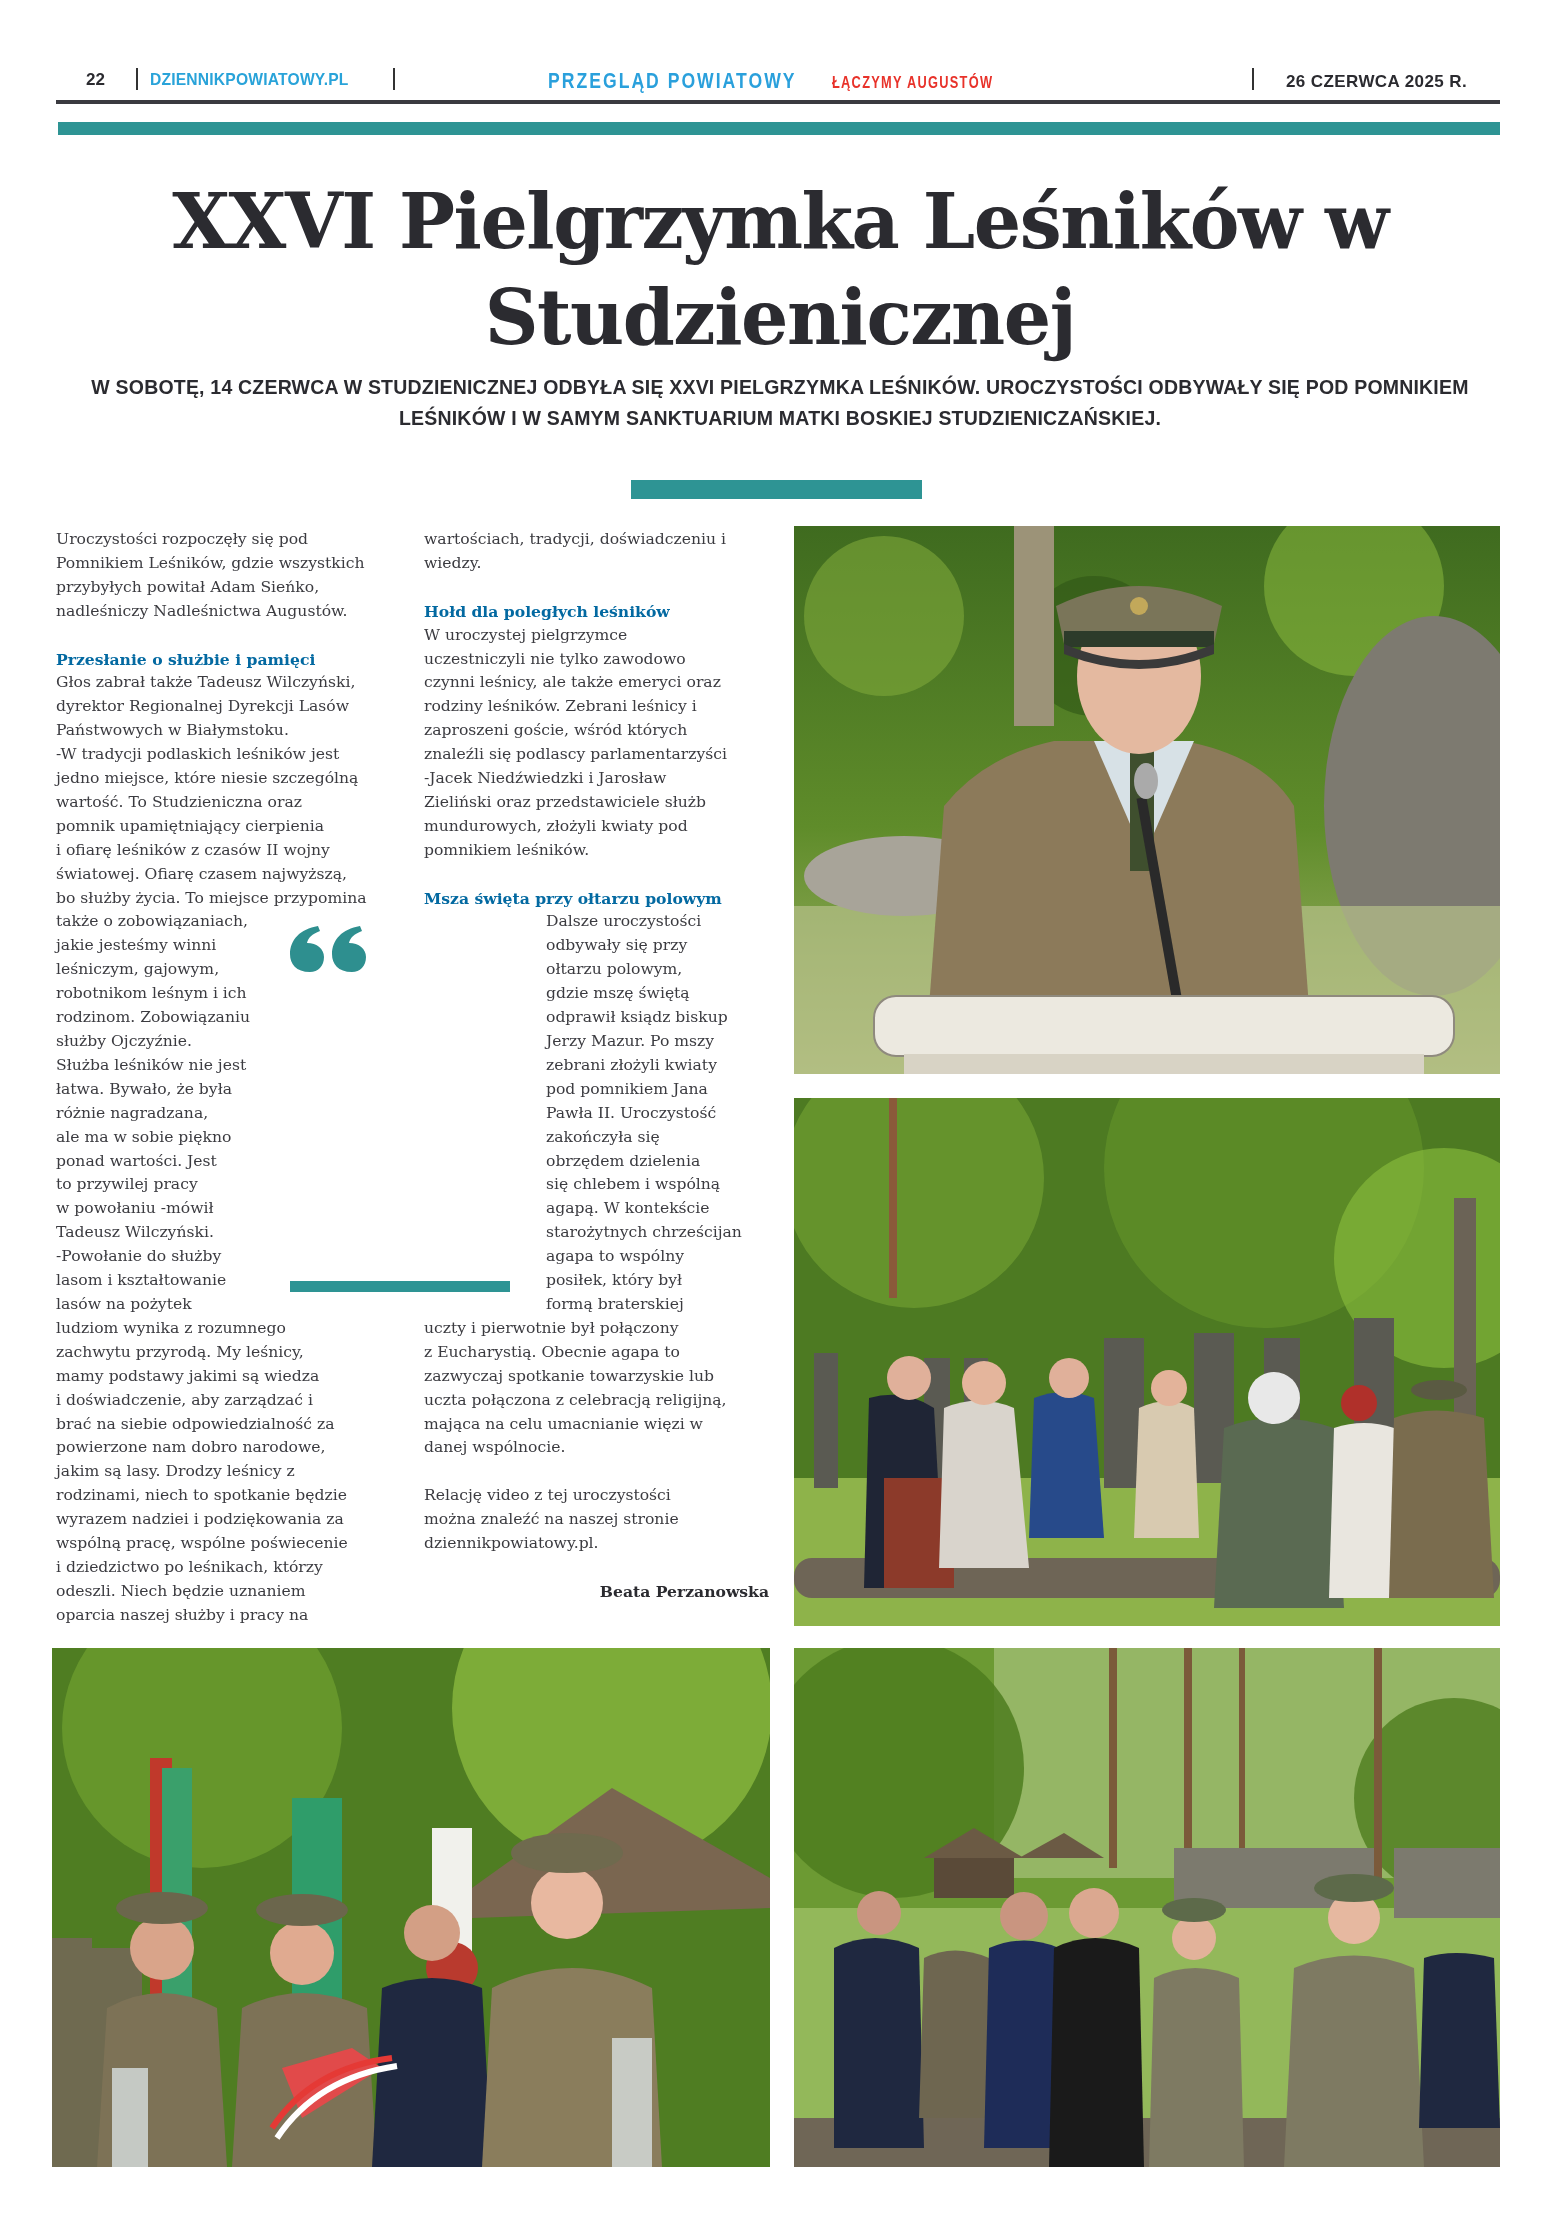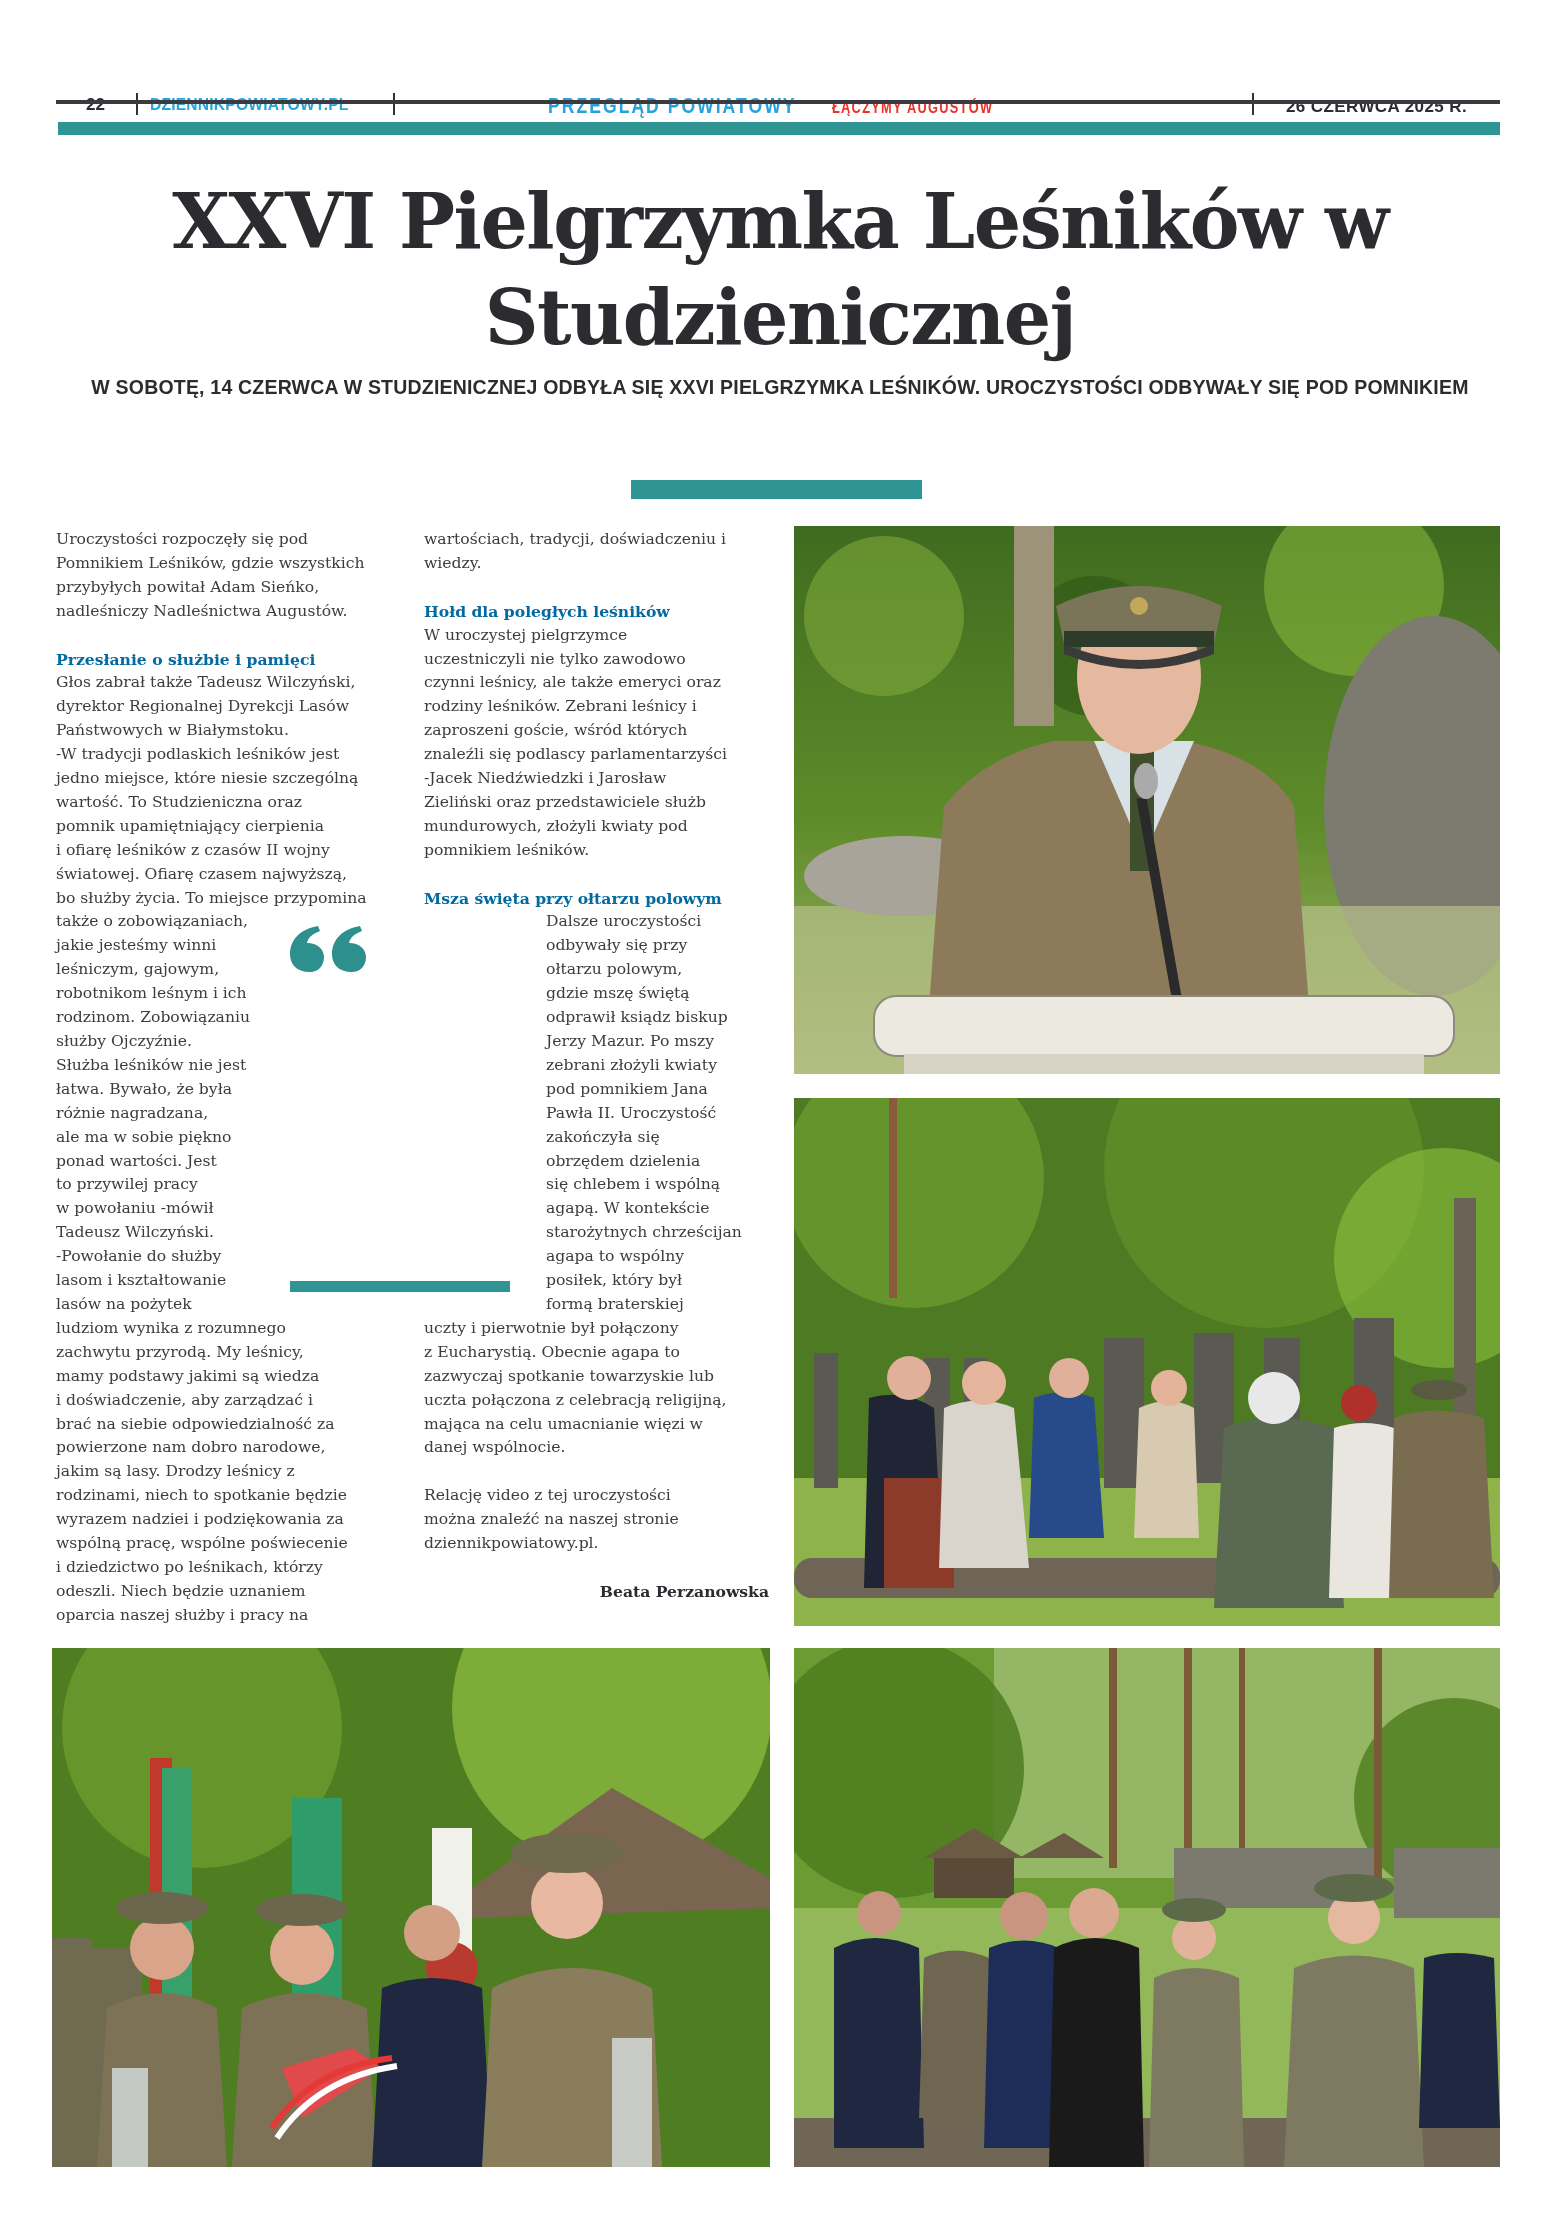--- a/index.html
+++ b/index.html
@@ -1,19 +1,19 @@
 <!DOCTYPE html>
 <html><head>
 <meta charset="utf-8">
 <style>
   html, body { margin: 0; padding: 0; background: #ffffff; }
   body { width: 1558px; height: 2224px; position: relative; overflow: hidden; font-family: "DejaVu Serif", serif; color: #2b2b30; }
 
   
-  .hdr { position: absolute; left: 56px; top: 66px; width: 1444px; height: 30px; margin-top: 25px; }
+  .hdr { position: absolute; left: 56px; top: 66px; width: 1444px; height: 30px; }
   .hdr .pg { position: absolute; left: 30px; top: 4px; font-family: "Liberation Sans", sans-serif; font-weight: bold; font-size: 17px; color: #2b2b30; }
   .hdr .sep { position: absolute; top: 2px; width: 2px; height: 22px; background: #333; }
   .hdr .site { position: absolute; left: 94px; top: 4px; font-family: "Liberation Sans", sans-serif; font-weight: bold; font-size: 17px; color: #29a3d9; letter-spacing: 0.2px; transform: scaleX(0.92); transform-origin: left; }
   .hdr .brand { position: absolute; left: 492px; top: 2px; font-family: "Liberation Sans", sans-serif; font-weight: bold; font-size: 22px; color: #2aa0dc; letter-spacing: 2.5px; transform: scaleX(0.8); transform-origin: left; }
   .hdr .slogan { position: absolute; left: 776px; top: 8px; font-family: "Liberation Sans", sans-serif; font-weight: bold; font-size: 16px; color: #e8322a; letter-spacing: 1.6px; transform: scaleX(0.8); transform-origin: left; }
   .hdr .date { position: absolute; left: 1230px; top: 6px; font-family: "Liberation Sans", sans-serif; font-weight: bold; font-size: 17px; color: #2b2b30; letter-spacing: 0.4px; }
   .rule-dark { position: absolute; left: 56px; top: 100px; width: 1444px; height: 4px; background: #3a3a40; }
   .rule-teal { position: absolute; left: 58px; top: 122px; width: 1442px; height: 13px; background: #2e9494; }
 
   
@@ -62,20 +62,21 @@
 </div>
 <div class="rule-dark"></div>
 <div class="rule-teal"></div>
 
 <h1 class="title" style="margin:0">
   <span>XXVI Pielgrzymka Leśników w</span><br>
   <span>Studzienicznej</span>
 </h1>
 <div class="lede">
   <span>W SOBOTĘ, 14 CZERWCA W STUDZIENICZNEJ ODBYŁA SIĘ XXVI PIELGRZYMKA LEŚNIKÓW. UROCZYSTOŚCI ODBYWAŁY SIĘ POD POMNIKIEM</span><br>
+  <span>LEŚNIKÓW I W SAMYM SANKTUARIUM MATKI BOSKIEJ STUDZIENICZAŃSKIEJ.</span>
 </div>
 <div class="divider-teal"></div>
 
 <div class="col col1">
   <p>Uroczystości rozpoczęły się pod</p>
   <p>Pomnikiem Leśników, gdzie wszystkich</p>
   <p>przybyłych powitał Adam Sieńko,</p>
   <p>nadleśniczy Nadleśnictwa Augustów.</p>
   <div class="gap"></div>
   <p class="h">Przesłanie o służbie i pamięci</p>

